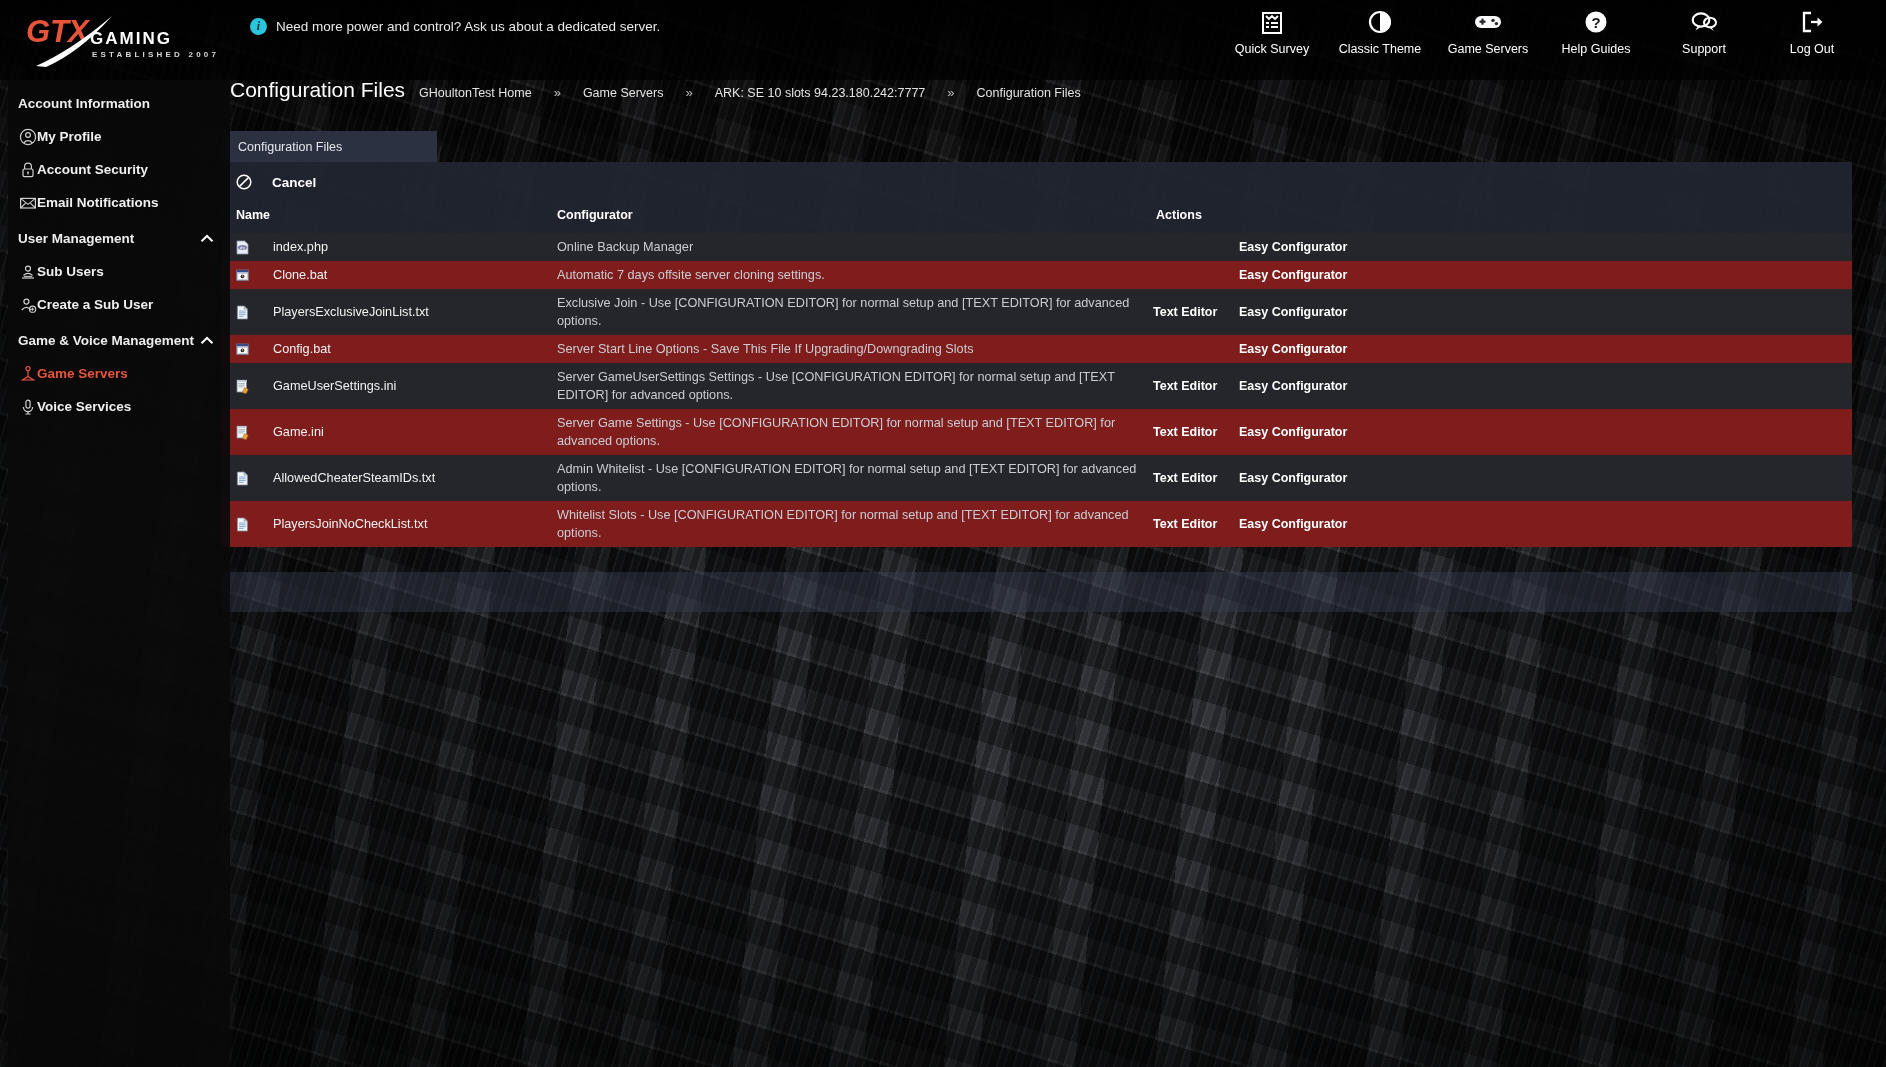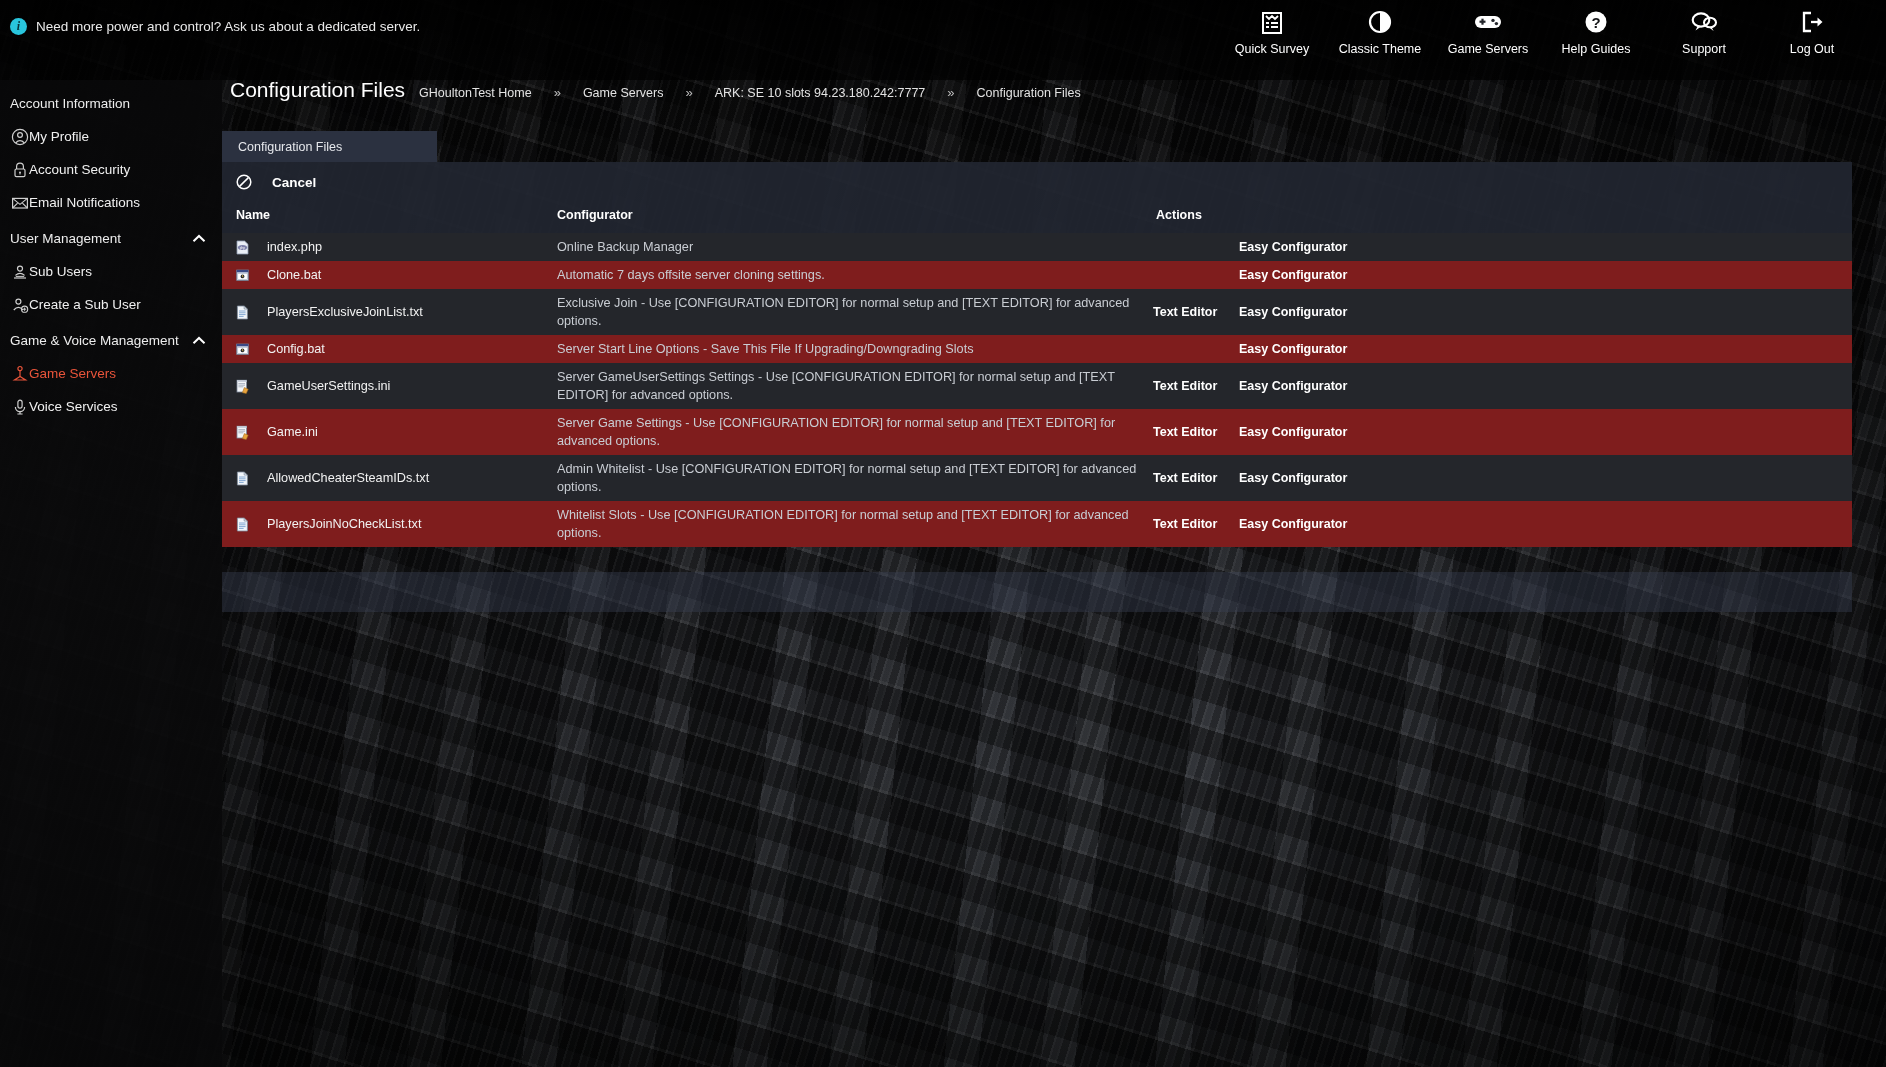--- a/index.html
+++ b/index.html
@@ -78,24 +78,25 @@
   .nav-item {
     width: 108px; padding-top: 9px;
     display:flex; flex-direction:column; align-items:center; gap:7px;
     cursor:pointer;
   }
   .nav-item .ico { height:26px; display:flex; align-items:center; justify-content:center; }
   .nav-item .lbl { font-size:12.5px; color:#ffffff; white-space:nowrap; }
 
   
   #sidebar {
-    position:absolute; left:0; top:80px; width:222px; height:987px;
+    position:absolute; left:8px; top:80px; width:222px; height:987px;
     z-index: 9;
     background: linear-gradient(180deg, rgba(8,8,9,0.97) 0%, rgba(10,10,11,0.93) 45%, rgba(8,8,9,0.88) 100%);
     padding-top: 4px;
+    font-weight: bold;
   }
   .side-group {
     display:flex; align-items:center; justify-content:space-between;
     padding: 12px 16px 9px 10px;
     font-size: 13.5px; color:#ededed;
   }
   .side-group .chev { color:#ffffff; font-size: 11px; }
   .side-item {
     display:flex; align-items:center; 
     padding: 7px 10px 7px 10px;
@@ -150,21 +151,21 @@
   #files th.c-name { width: 335px; padding-left:14px; }
   #files th.c-desc { width: 596px; }
   #files th.c-act  { width: 699px; padding-left: 3px; }
 
   #files td { font-size:12.7px; color:#c9cdd3; vertical-align: middle; }
   #files tbody tr { height: 28px; }
   #files tbody tr.odd  { background:#24262b; }
   #files tbody tr.even { background:#7f1d1d; }
 
   td.name-cell { padding: 5px 0 5px 14px; }
-  .fname { display:flex; align-items:center; gap:18px; color:#f2f2f2; font-size:12.7px;text-align:center; }
+  .fname { display:flex; align-items:center; gap:24px; color:#f2f2f2; font-size:12.7px;text-align:center; }
   .fico { width:13px; height:15px; flex:0 0 13px; display:block; }
 
   td.desc-cell { padding: 5px 8px 5px 0; line-height: 1.42; color:#c5c9cf; }
   td.act-cell  { padding: 5px 0 5px 0; }
   .actions { display:flex; align-items:center; }
   .act-btn {
     font-size:12.5px; font-weight:bold; color:#ffffff; cursor:pointer; white-space:nowrap;
   }
   .act-btn.text-editor { width: 86px; }
   .act-btn.easy-cfg { }
@@ -179,20 +180,29 @@
 </style>
 </head>
 <body>
 
 <div id="bg"></div>
 <div id="bg-dark-top"></div>
 <div id="bg-vignette"></div>
 
 <div id="topbar">
 
+  <div id="logo-wrap">
+    <svg class="logo-svg" width="200" height="60" viewBox="0 0 200 60">
+      <text x="6" y="32" font-family="Liberation Sans, sans-serif" font-size="31" font-weight="bold" fill="#e8543a" font-style="italic">GT</text>
+      <text x="48" y="32" font-family="Liberation Sans, sans-serif" font-size="31" font-weight="bold" fill="#e8543a" font-style="italic">X</text>
+      <text x="70" y="34" font-family="Liberation Sans, sans-serif" font-size="17" font-weight="bold" fill="#ffffff" letter-spacing="2">GAMING</text>
+      <text x="72" y="47" font-family="Liberation Sans, sans-serif" font-size="8" font-weight="bold" fill="#d8d8d8" letter-spacing="3.2">ESTABLISHED 2007</text>
+      <path d="M16 56 Q52 40 92 6 Q60 42 26 57 Z" fill="#ffffff"></path>
+    </svg>
+  </div>
 
   <div id="info-msg">
     <span class="info-dot">i</span>
     <span class="msg">Need more power and control? Ask us about a dedicated server.</span>
   </div>
 
   <div id="nav-icons">
 
     <div class="nav-item">
       <span class="ico">

